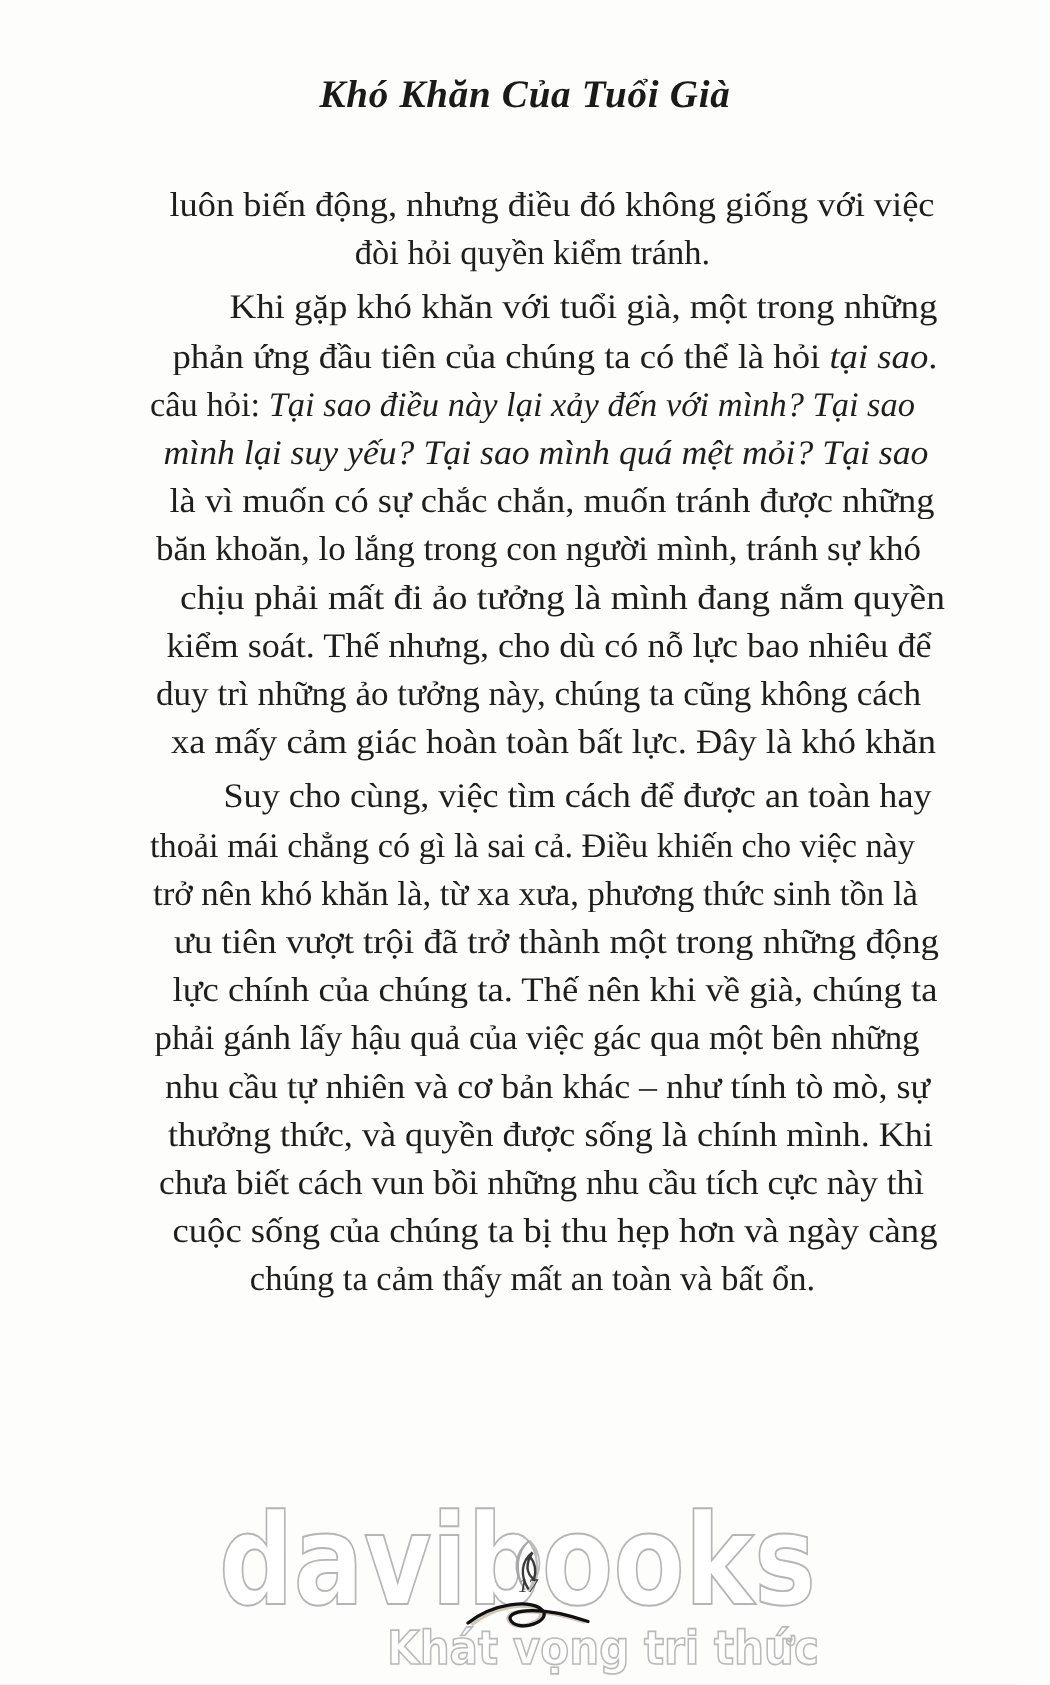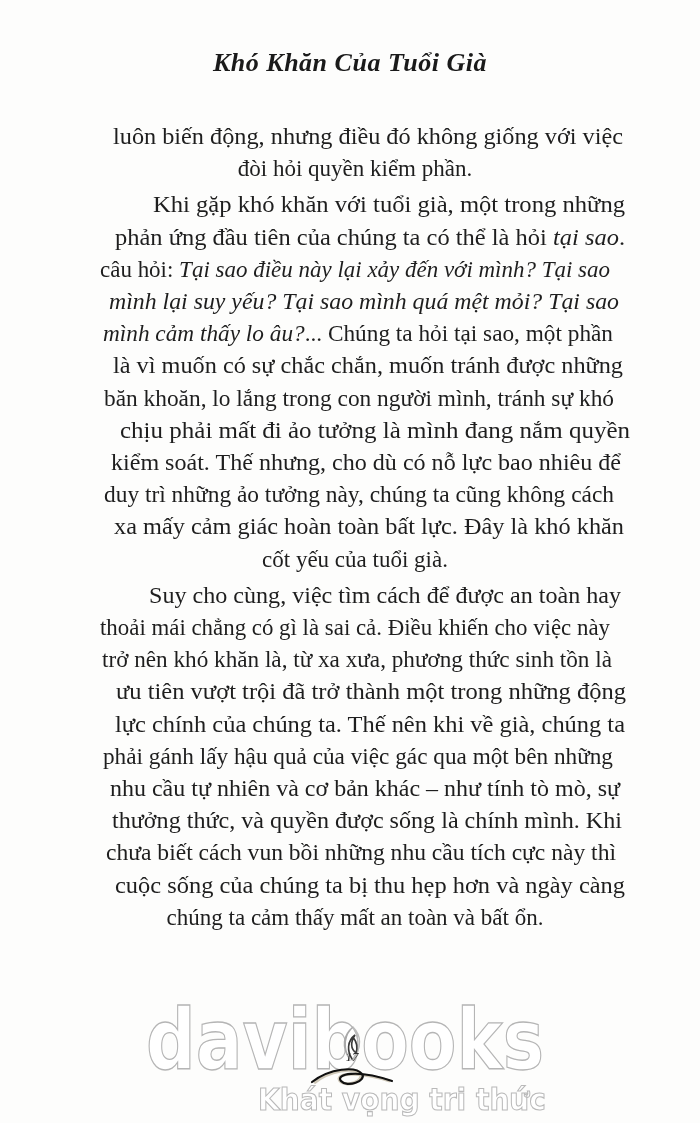--- a/index.html
+++ b/index.html
@@ -60,35 +60,33 @@
 </head>
 <body>
 
 <div class="page">
 
   <div class="running-header">Khó Khăn Của Tuổi Già</div>
 
   <div class="body">
       <div class="para">
         <div class="bodyline"><span class="inner" style="transform: scaleX(1.05522);"><span>luôn biến động, nhưng điều đó không giống với việc</span></span></div>
-        <div class="bodyline last"><span class="inner"><span>đòi hỏi quyền kiểm phần.</span></span></div>
+        <div class="bodyline last"><span class="inner"><span>đòi hỏi quyền kiểm tránh.</span></span></div>
       </div>
       <div class="para">
         <div class="bodyline indent"><span class="inner" style="transform: scaleX(1.06992);"><span>Khi gặp khó khăn với tuổi già, một trong những</span></span></div>
         <div class="bodyline"><span class="inner" style="transform: scaleX(1.06385);"><span>phản ứng đầu tiên của chúng ta có thể là hỏi </span><span class="it">tại sao</span><span>.</span></span></div>
         <div class="bodyline"><span class="inner" style="transform: scaleX(0.998898);"><span>câu hỏi: </span><span class="it">Tại sao điều này lại xảy đến với mình? Tại sao</span></span></div>
         <div class="bodyline"><span class="inner" style="transform: scaleX(1.03534);"><span class="it">mình lại suy yếu? Tại sao mình quá mệt mỏi? Tại sao</span></span></div>
-        <div class="bodyline"><span class="inner" style="transform: scaleX(1.01184);"><span class="it">mình cảm thấy lo âu?</span><span>... Chúng ta hỏi tại sao, một phần</span></span></div>
         <div class="bodyline"><span class="inner" style="transform: scaleX(1.05535);"><span>là vì muốn có sự chắc chắn, muốn tránh được những</span></span></div>
         <div class="bodyline"><span class="inner" style="transform: scaleX(1.01565);"><span>băn khoăn, lo lắng trong con người mình, tránh sự khó</span></span></div>
         <div class="bodyline"><span class="inner" style="transform: scaleX(1.08695);"><span>chịu phải mất đi ảo tưởng là mình đang nắm quyền</span></span></div>
         <div class="bodyline"><span class="inner" style="transform: scaleX(1.04595);"><span>kiểm soát. Thế nhưng, cho dù có nỗ lực bao nhiêu để</span></span></div>
         <div class="bodyline"><span class="inner" style="transform: scaleX(1.01746);"><span>duy trì những ảo tưởng này, chúng ta cũng không cách</span></span></div>
         <div class="bodyline"><span class="inner" style="transform: scaleX(1.05693);"><span>xa mấy cảm giác hoàn toàn bất lực. Đây là khó khăn</span></span></div>
-        <div class="bodyline last"><span class="inner"><span>cốt yếu của tuổi già.</span></span></div>
       </div>
       <div class="para">
         <div class="bodyline indent"><span class="inner" style="transform: scaleX(1.04743);"><span>Suy cho cùng, việc tìm cách để được an toàn hay</span></span></div>
         <div class="bodyline"><span class="inner" style="transform: scaleX(0.994455);"><span>thoải mái chẳng có gì là sai cả. Điều khiến cho việc này</span></span></div>
         <div class="bodyline"><span class="inner" style="transform: scaleX(1.00791);"><span>trở nên khó khăn là, từ xa xưa, phương thức sinh tồn là</span></span></div>
         <div class="bodyline"><span class="inner" style="transform: scaleX(1.06642);"><span>ưu tiên vượt trội đã trở thành một trong những động</span></span></div>
         <div class="bodyline"><span class="inner" style="transform: scaleX(1.06205);"><span>lực chính của chúng ta. Thế nên khi về già, chúng ta</span></span></div>
         <div class="bodyline"><span class="inner" style="transform: scaleX(1.01012);"><span>phải gánh lấy hậu quả của việc gác qua một bên những</span></span></div>
         <div class="bodyline"><span class="inner" style="transform: scaleX(1.04288);"><span>nhu cầu tự nhiên và cơ bản khác – như tính tò mò, sự</span></span></div>
         <div class="bodyline"><span class="inner" style="transform: scaleX(1.04827);"><span>thưởng thức, và quyền được sống là chính mình. Khi</span></span></div>

